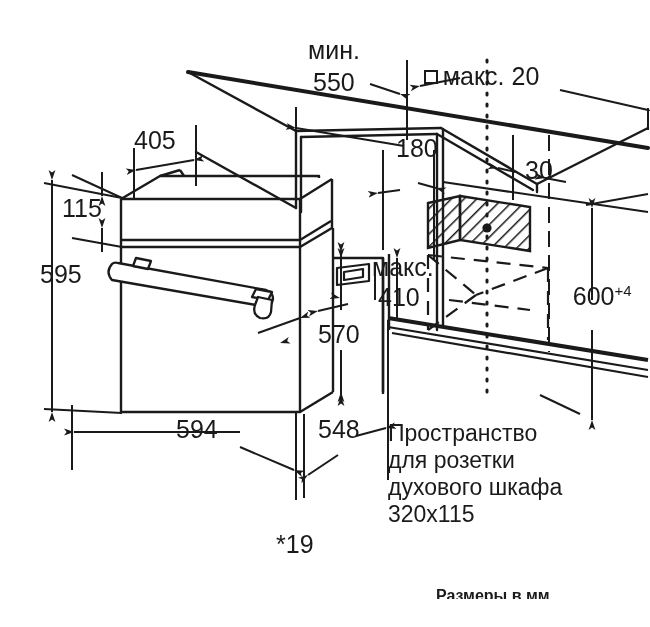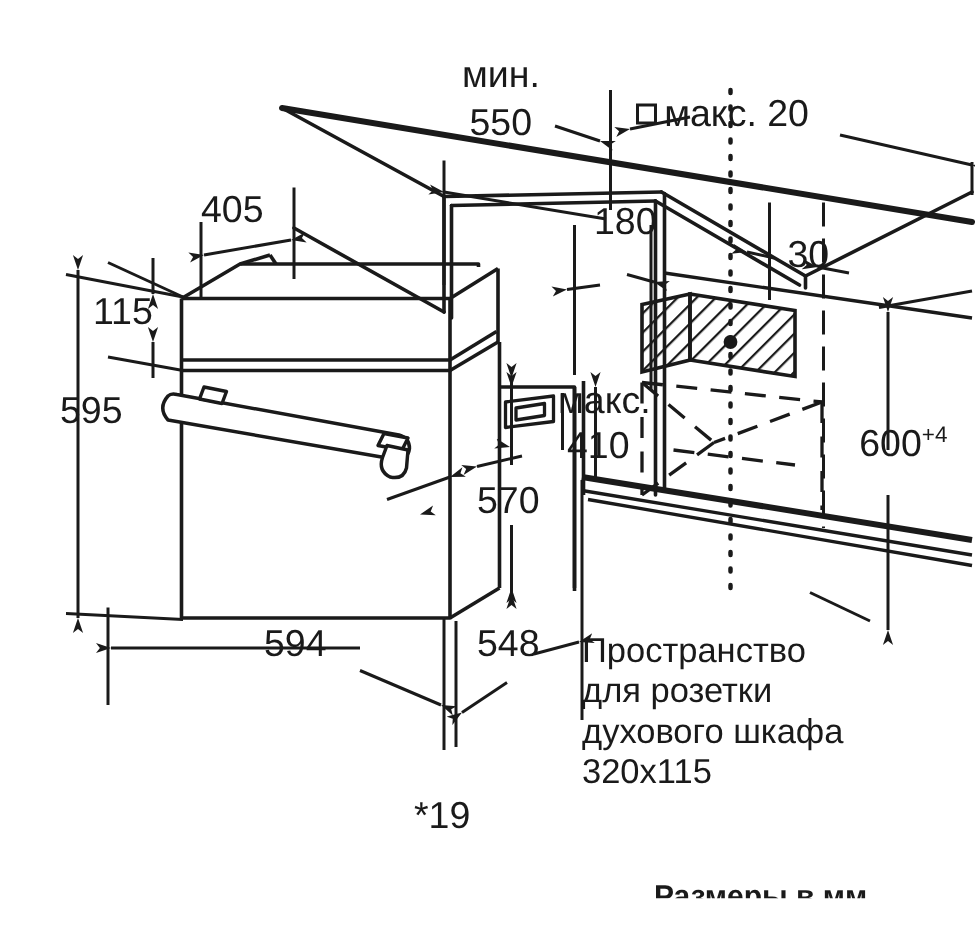--- a/index.html
+++ b/index.html
@@ -25,21 +25,21 @@
     height: 627px;
   }
   .dim-text {
     position: absolute;
     color: #1a1a1a;
     font-family: "Liberation Sans", sans-serif;
     white-space: pre;
     line-height: 1.02;
   }
   .t24 { font-size: 25px; }
-  .t23 { font-size: 20px; }
+  .t23 { font-size: 16px; }
   .sup {
     font-size: 15px;
     vertical-align: super;
     line-height: 0;
   }
   .note-block {
     position: absolute;
     color: #1a1a1a;
     font-family: "Liberation Sans", sans-serif;
     font-size: 23px;

